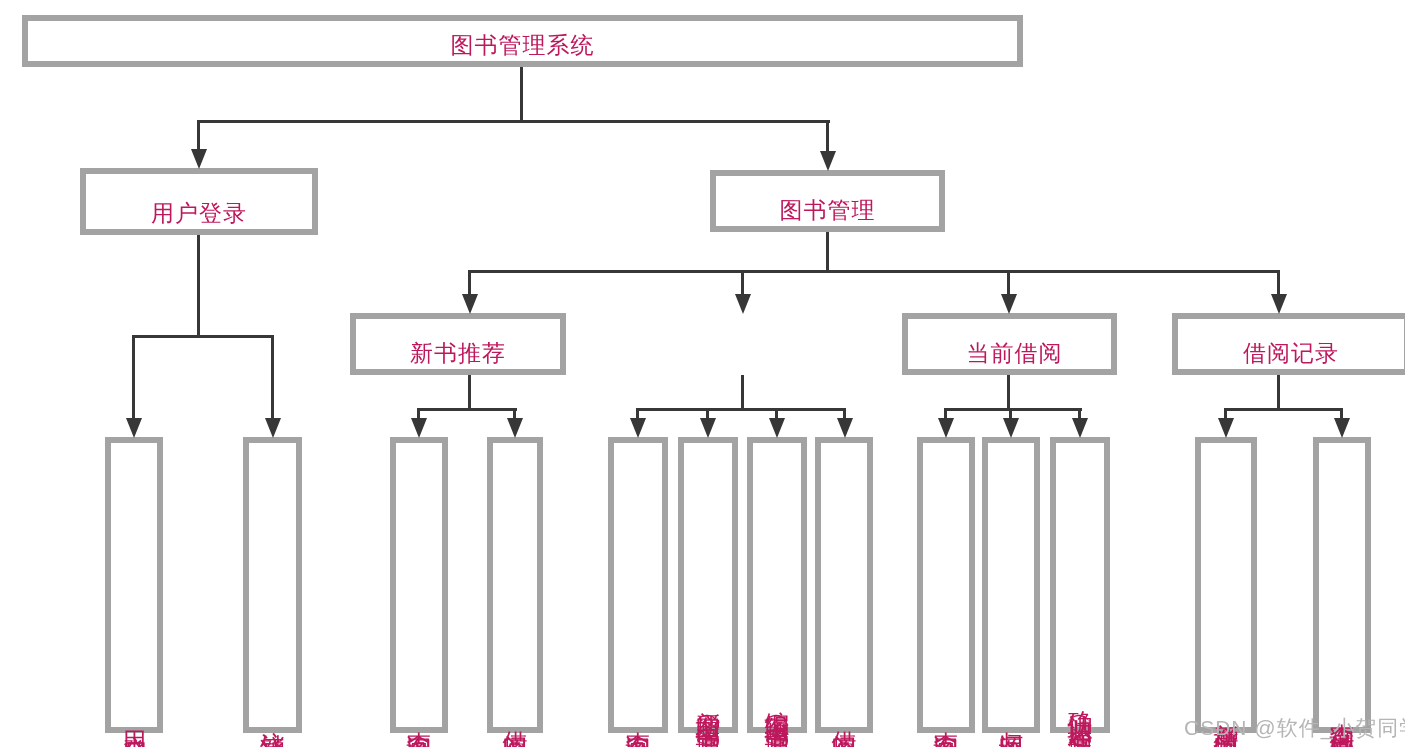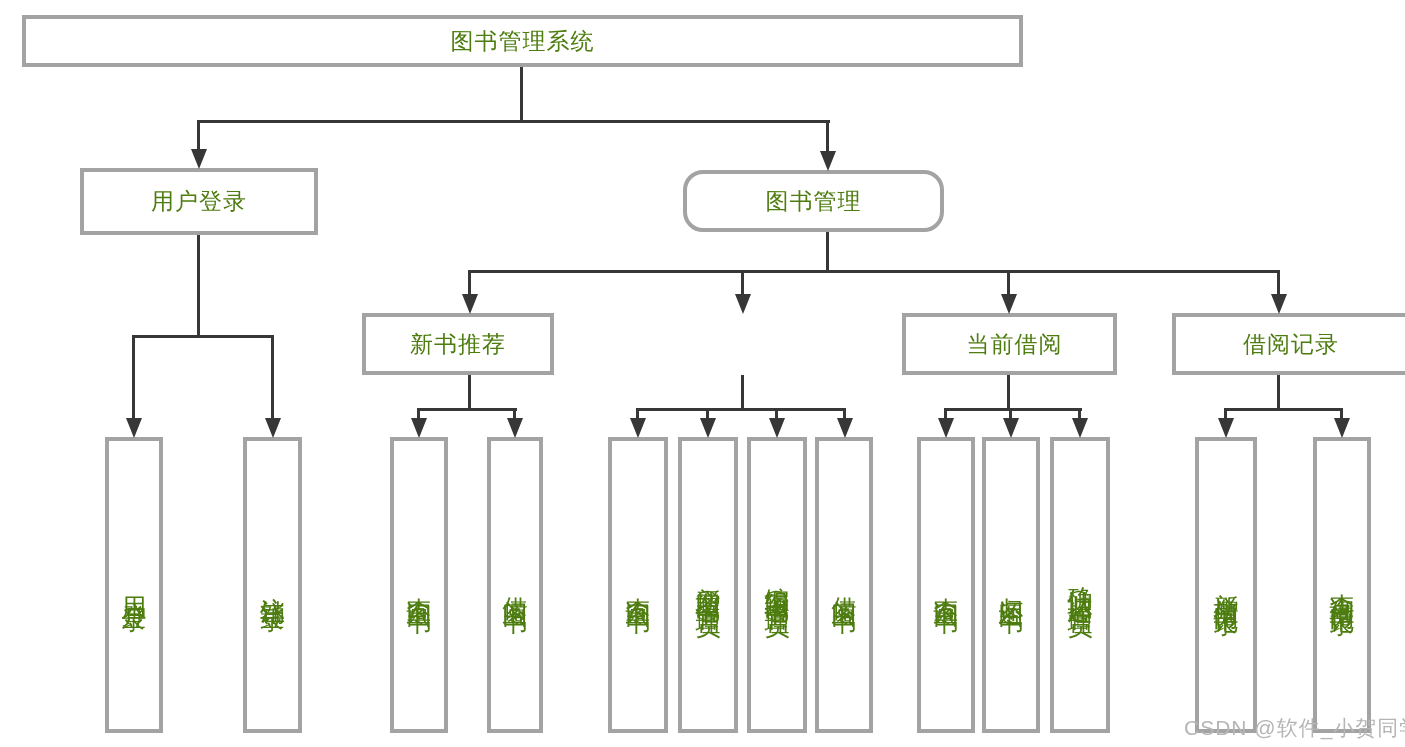--- a/index.html
+++ b/index.html
@@ -11,25 +11,25 @@
     position:relative;
     width:1405px;
     height:747px;
     background:#ffffff;
     overflow:hidden;
   }
   .node{
     position:absolute;
     box-sizing:border-box;
     background:#ffffff;
-    border:4px solid #a3a3a3;
+    border:6px solid #a3a3a3;
     display:flex;
-    align-items:center;
+    align-items:flex-end;
     justify-content:center;
-    color:#4d7c0f;
+    color:#be185d;
     font-size:23px;
     letter-spacing:1px;
     text-align:center;
   }
   .leaf span{
     writing-mode:vertical-rl;
     text-orientation:mixed;
     font-size:25px;
     letter-spacing:4px;
     line-height:1;
@@ -64,25 +64,25 @@
 <div class="canvas">
 
   <div class="node" style="left:22px;top:15px;width:1001px;height:52px;">
     <span>图书管理系统</span>
   </div>
 
   <div class="node" style="left:80px;top:168px;width:238px;height:67px;">
     <span>用户登录</span>
   </div>
 
-  <div class="node" style="left:683px;top:170px;width:261px;height:62px;border-radius:20px;">
+  <div class="node" style="left:710px;top:170px;width:235px;height:62px;">
     <span>图书管理</span>
   </div>
 
-  <div class="node" style="left:362px;top:313px;width:192px;height:62px;">
+  <div class="node" style="left:350px;top:313px;width:216px;height:62px;">
     <span>新书推荐</span>
   </div>
 
 
   <div class="node" style="left:902px;top:313px;width:215px;height:62px;padding-left:10px;">
     <span>当前借阅</span>
   </div>
 
   <div class="node" style="left:1172px;top:313px;width:238px;height:62px;">
     <span>借阅记录</span>

